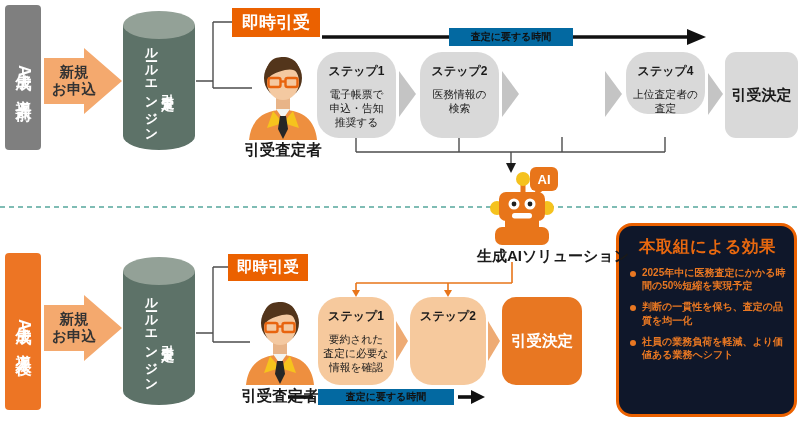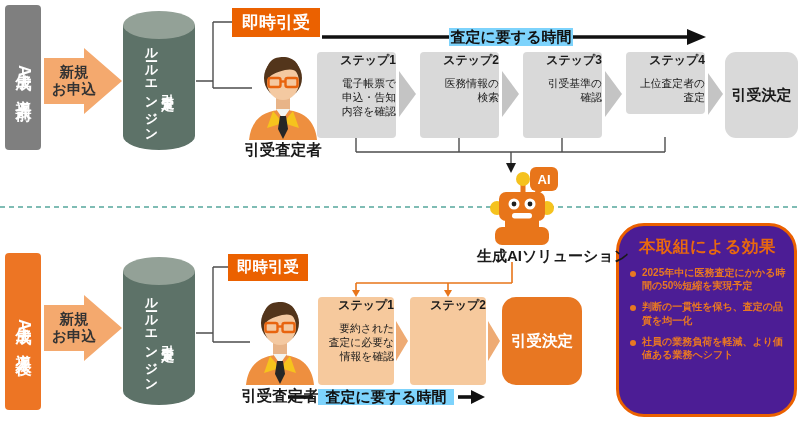--- a/index.html
+++ b/index.html
@@ -29,46 +29,46 @@
   .cylinder .txt { position:absolute; inset:0; padding-top:12px; display:flex; align-items:center;
     justify-content:center; writing-mode:vertical-rl; text-orientation:mixed; color:#fff;
     font-weight:bold; font-size:13px; letter-spacing:1px; white-space:pre-line; text-align:center;
     line-height:1.25; }
 
   
   .badge { background:#eb6100; border-radius:0; color:#fff; font-weight:bold;
     display:flex; align-items:center; justify-content:center; z-index:3; }
 
   
-  .step { border-radius:4px; z-index:2; text-align:right; }
+  .step { border-radius:22px; z-index:2; text-align:center; padding-top:11px; }
   .step-gray { background:#d9d9d9; }
   .step-peach { background:#f6c99d; }
   .step .title { font-size:12px; font-weight:bold; color:#1a1a1a; margin-bottom:7px; }
   .step .desc { font-size:10.8px; color:#1a1a1a; white-space:pre-line; line-height:1.3; }
 
   .decision { border-radius:11px; display:flex; align-items:center; justify-content:center;
     font-weight:bold; font-size:15px; z-index:2; }
   .decision-gray { background:#d9d9d9; color:#1a1a1a; }
   .decision-orange { background:#e87722; color:#fff; border-radius:14px; }
 
   .chevron { z-index:2; }
   .chev-gray { background:#c4c4c4; }
   .chev-peach { background:#eeab74; }
   .chevron { clip-path:polygon(0 0, 100% 50%, 0 100%); }
 
   .name-label { font-weight:bold; color:#1a1a1a; text-align:center; z-index:3; }
 
-  .time-label { background:#7dd3fc; font-weight:bold; font-size:15px; color:#111; text-align:center;
+  .time-label { background:#0369a1; font-weight:bold; font-size:10px; color:#111; text-align:center;
     z-index:3; display:flex; align-items:center; justify-content:center; }
 
   .avatar { z-index:2; }
   .robot { z-index:3; }
 
   
-  .effects { border:3px solid #eb6100; border-radius:28px; background:#4c1d95; z-index:2; padding:10px 8px 6px 10px; }
+  .effects { border:3px solid #eb6100; border-radius:16px; background:#0f172a; z-index:2; padding:10px 8px 6px 10px; }
   .effects .title { color:#e8680f; font-size:16.5px; font-weight:bold; text-align:center; margin-bottom:8px; letter-spacing:0.5px; }
   .effects ul { list-style:none; }
   .effects li { position:relative; padding-left:13px; color:#e87722; font-size:10px; font-weight:bold;
     line-height:1.32; margin-bottom:8px; }
   .effects li::before { content:''; position:absolute; left:1px; top:5px; width:6px; height:6px;
     border-radius:50%; background:#e87722; }
 </style>
 </head>
 <body>
 
@@ -149,31 +149,26 @@
     </svg>
   </div>
   <div class="abs name-label" style="left:233px; top:140px; width:100px; font-size:15.5px;">引受査定者</div>
 
   <div class="abs time-label" style="left:449px; top:28px; width:124px; height:18px;">査定に要する時間</div>
 
   <div class="abs step step-gray" style="left:317px; top:52px; width:79px; height:86px;">
     <div class="title">ステップ1</div>
     <div class="desc">電子帳票で
 申込・告知
-内容を確認</div>
+推奨する</div>
   </div>
   <div class="abs step step-gray" style="left:420px; top:52px; width:79px; height:86px;">
     <div class="title">ステップ2</div>
     <div class="desc">医務情報の
 検索</div>
-  </div>
-  <div class="abs step step-gray" style="left:523px; top:52px; width:79px; height:86px;">
-    <div class="title">ステップ3</div>
-    <div class="desc">引受基準の
-確認</div>
   </div>
   <div class="abs step step-gray" style="left:626px; top:52px; width:79px; height:62px;">
     <div class="title">ステップ4</div>
     <div class="desc">上位査定者の
 査定</div>
   </div>
 
   <div class="abs chevron chev-gray" style="left:399px; top:71px; width:17px; height:46px;"></div>
   <div class="abs chevron chev-gray" style="left:502px; top:71px; width:17px; height:46px;"></div>
   <div class="abs chevron chev-gray" style="left:605px; top:71px; width:17px; height:46px;"></div>

